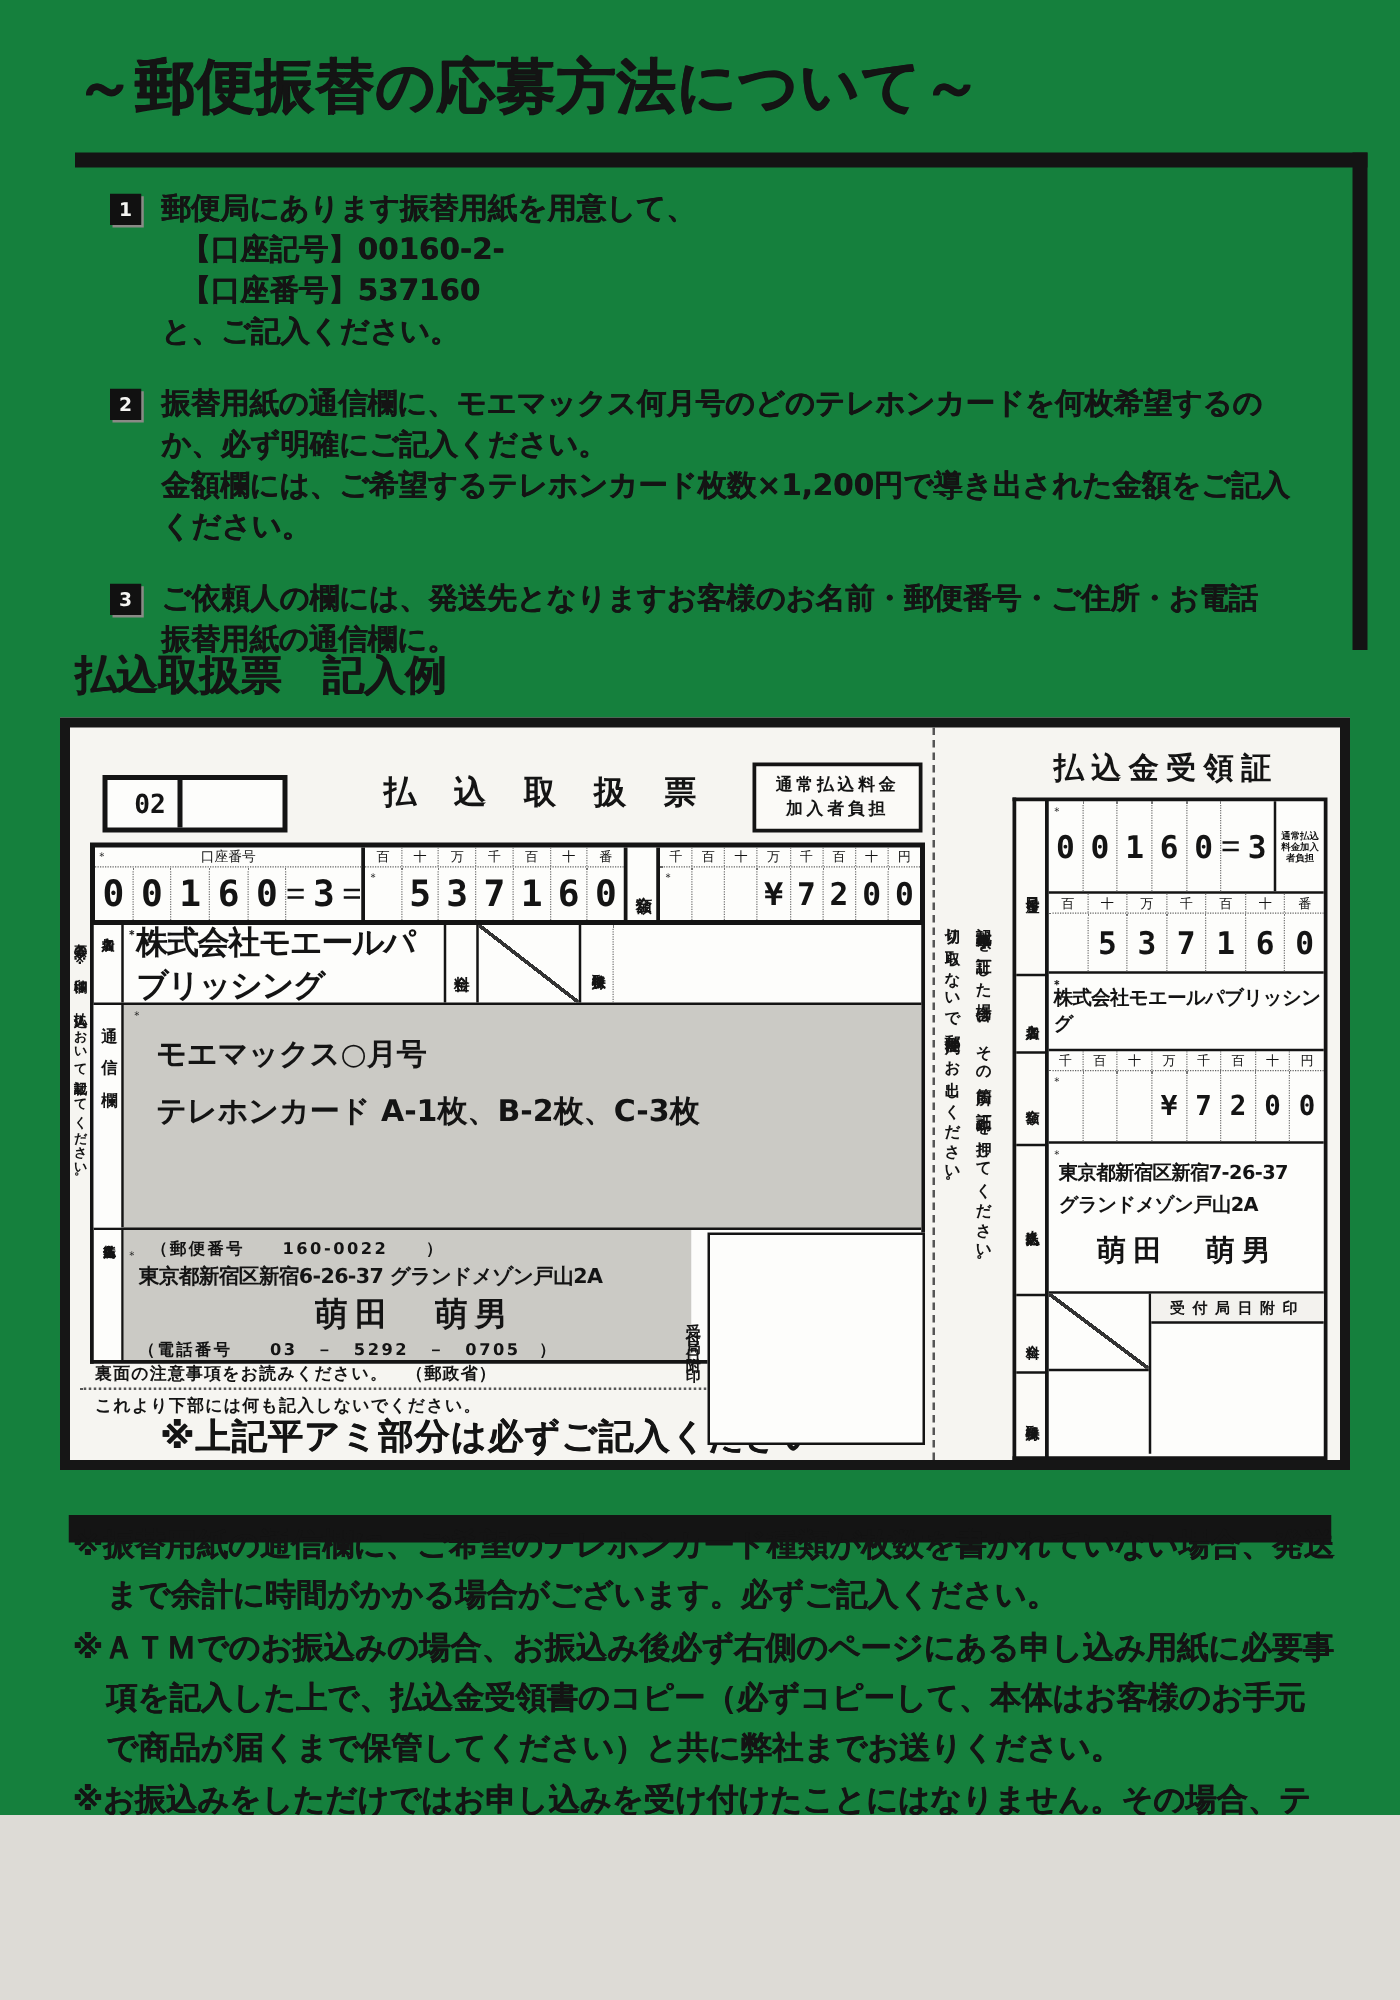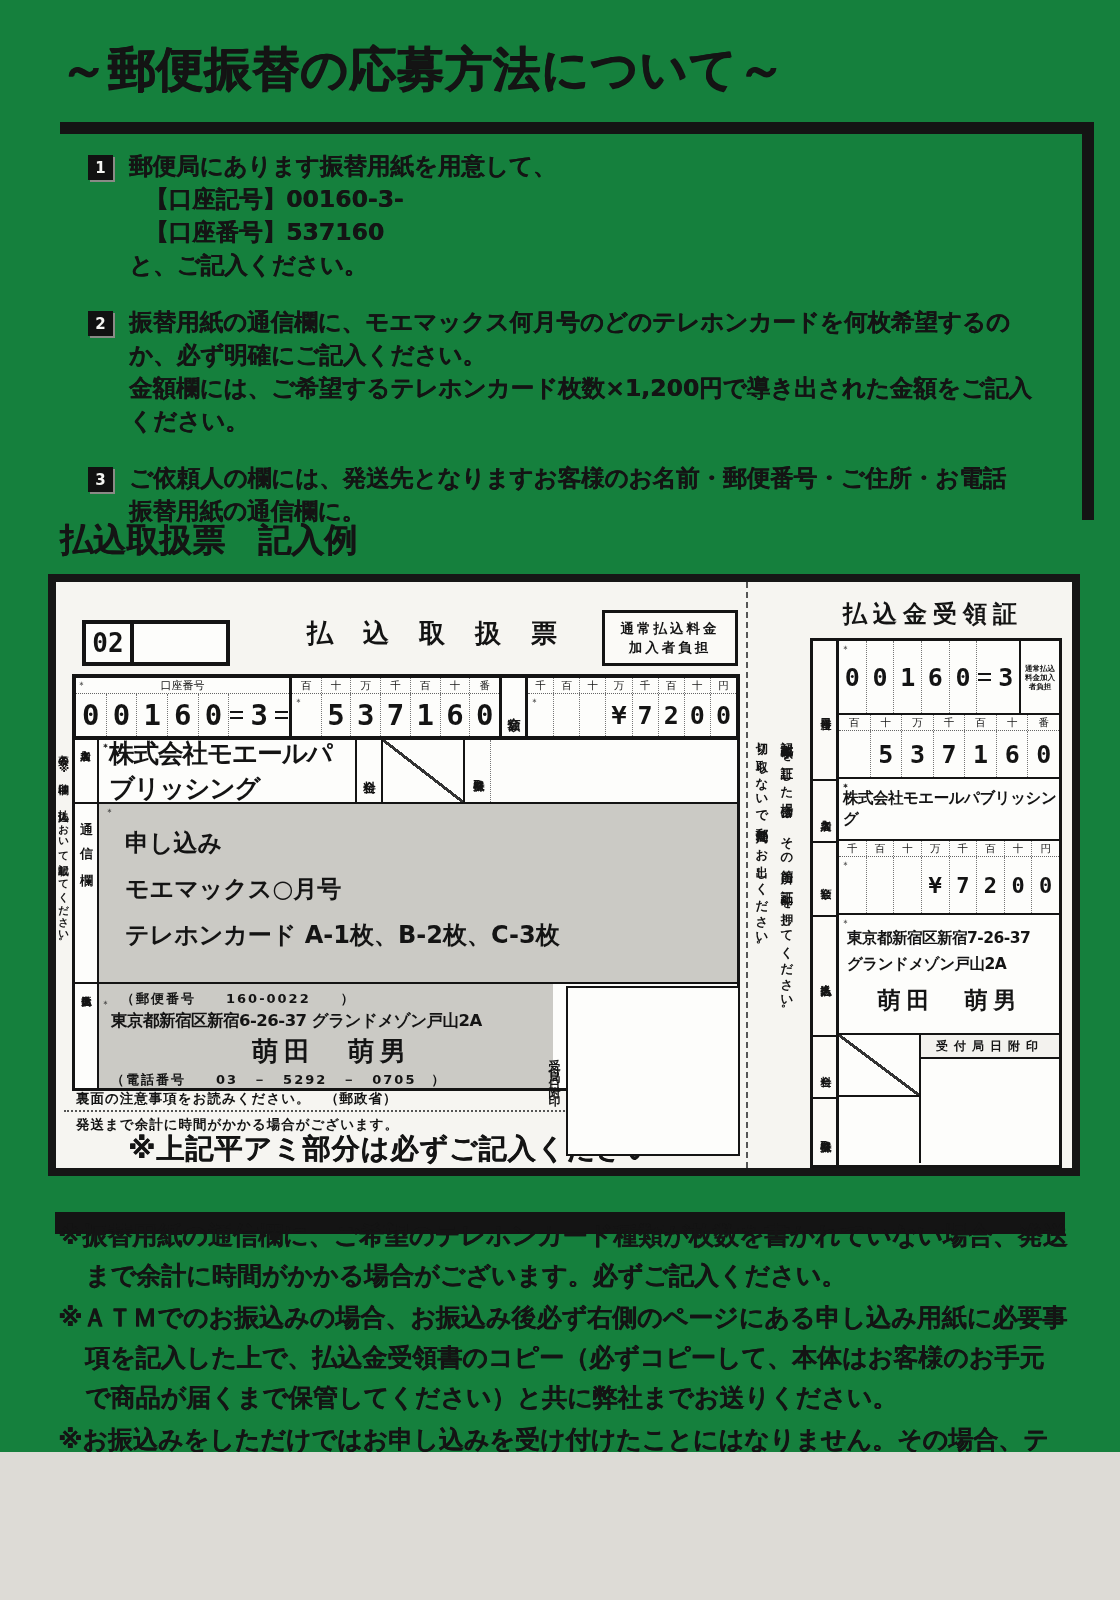--- a/index.html
+++ b/index.html
@@ -23,21 +23,21 @@
            border:8px solid #161616;}
   .formbox *{box-sizing:border-box;}
   .vtext{writing-mode:vertical-rl;text-orientation:upright;}
   .ast{position:absolute;font-size:9px;color:#222;z-index:5;}
   
   .vnote-left{position:absolute;left:1px;top:165px;height:400px;font-size:10.5px;font-weight:bold;
               letter-spacing:1px;}
   .codebox{position:absolute;left:26px;top:38px;width:148px;height:46px;border:4px solid #141414;
            display:flex;background:#fdfdfb;}
   .codecell{width:48px;border-right:4px solid #141414;display:flex;align-items:center;justify-content:center;
-            font-size:26px;font-weight:bold;font-family:"DejaVu Sans Mono",monospace;}
+            font-size:21px;font-weight:bold;font-family:"DejaVu Sans Mono",monospace;margin-left:12px;}
   .codecell-empty{flex:1;}
   .slip-title{position:absolute;left:212px;top:34px;width:330px;text-align:center;font-family:"DejaVu Serif",serif;
               font-size:26px;font-weight:bold;letter-spacing:2px;}
   .feebox{position:absolute;left:546px;top:28px;width:136px;height:56px;border:3px solid #141414;
           display:flex;flex-direction:column;align-items:center;justify-content:center;
           font-family:"DejaVu Serif",serif;font-size:13.5px;font-weight:bold;letter-spacing:3px;line-height:19px;
           background:#fbfaf7;}
   
   .digitband{position:absolute;left:16px;top:92px;width:668px;height:66px;border:4px solid #141414;
              display:flex;background:#fdfdfb;}
@@ -152,21 +152,21 @@
 <div class="page">
 
   <h1 class="title">～郵便振替の応募方法について～</h1>
   <div class="intro-frame"></div>
 
   <ol class="instructions">
     <li>
       <span class="badge">1</span>
       <div class="ilines">
           <div class="instr-line">郵便局にあります振替用紙を用意して、</div>
-          <div class="instr-line">【口座記号】00160-3-</div>
+          <div class="instr-line">【口座記号】00160-2-</div>
           <div class="instr-line">【口座番号】537160</div>
           <div class="instr-line">と、ご記入ください。</div>
         </div>
     </li>
     <li>
       <span class="badge">2</span>
       <div class="ilines">
           <div class="instr-line">振替用紙の通信欄に、モエマックス何月号のどのテレホンカードを何枚希望するの</div>
           <div class="instr-line">か、必ず明確にご記入ください。</div>
           <div class="instr-line">金額欄には、ご希望するテレホンカード枚数×1,200円で導き出された金額をご記入</div>
@@ -274,21 +274,20 @@
         <div class="speclabel vtext">特殊取扱</div>
         <div class="specbox"></div>
       </div>
       <div class="brow gray" style="height:180px;">
         <div class="rail rail-msg" style="background:#fdfdfb;">
           <span class="vtext">通信欄</span>
         </div>
         <div class="msgbox">
           <span class="ast" style="left:6px;top:2px;">＊</span>
           <div>
-              <div class="msg-line">申し込み</div>
               <div class="msg-line">モエマックス○月号</div>
               <div class="msg-line">テレホンカード A-1枚、B-2枚、C-3枚</div>
             </div>
         </div>
       </div>
       <div class="brow" style="height:104px;border-bottom:none;">
         <div class="rail rail-payer">
           <span class="vtext">払込人住所氏名</span>
         </div>
         <div class="payerbox gray">
@@ -302,21 +301,21 @@
       </div>
     </div>
 
     <div class="stamplabel">
       <span class="vtext">受付局日附印</span>
     </div>
     <div class="stampbox"></div>
 
     <div class="sliptext1">裏面の注意事項をお読みください。　（郵政省）</div>
     <div class="dotline"></div>
-    <div class="sliptext2">発送まで余計に時間がかかる場合がございます。</div>
+    <div class="sliptext2">これより下部には何も記入しないでください。</div>
     <div class="slip-footnote">※上記平アミ部分は必ずご記入ください</div>
 
     <div class="perf"></div>
     <div class="divtext divtext-a vtext">切り取らないで郵便局にお出しください。</div>
     <div class="divtext divtext-b vtext">記載事項を訂正した場合は、その箇所に訂正印を押してください。</div>
 
     <div class="rtitle">払込金受領証</div>
 
     <div class="rlabels">
       <div class="rlab" style="height:140px;">

